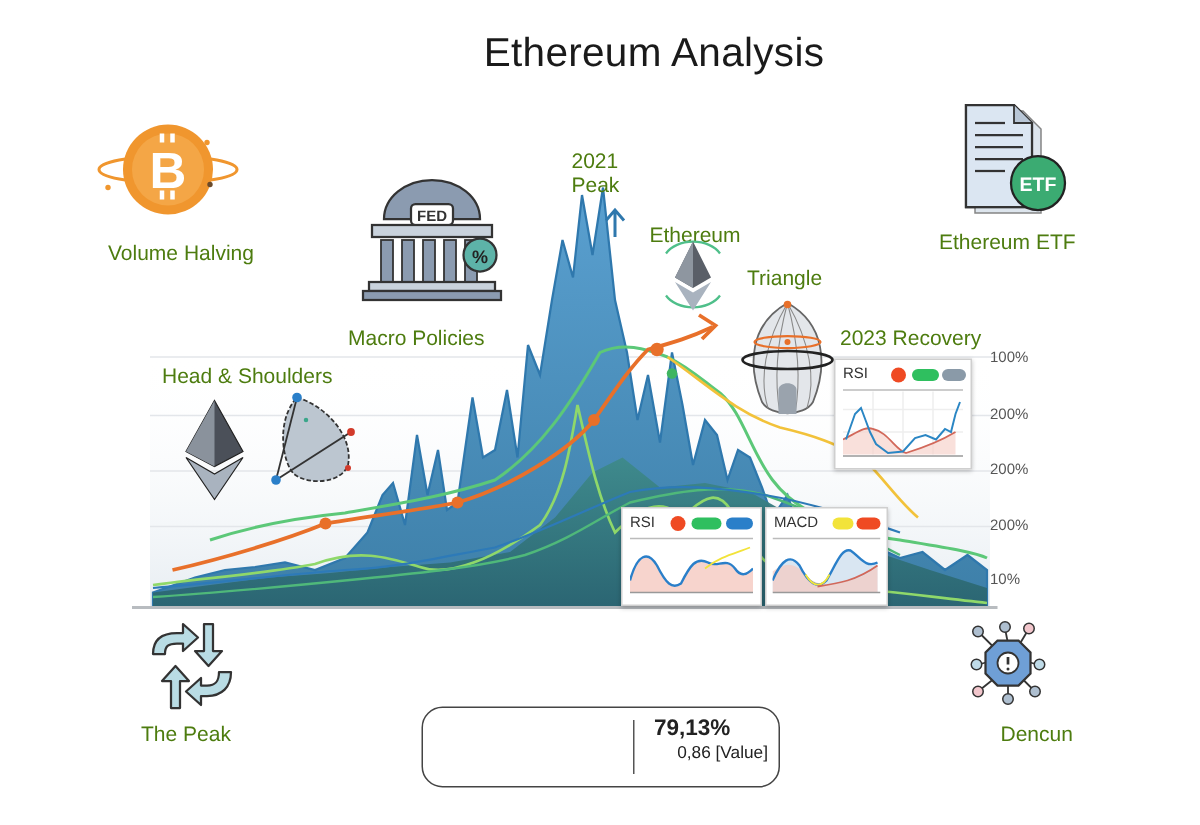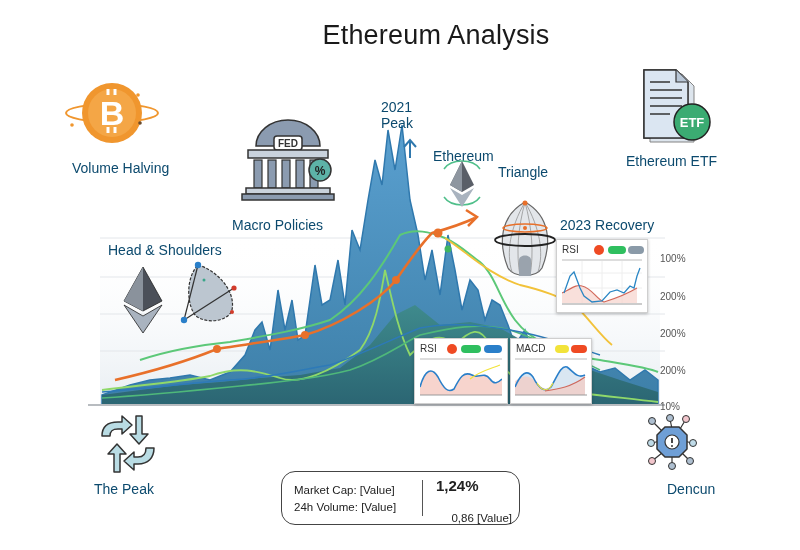--- a/index.html
+++ b/index.html
@@ -1,27 +1,27 @@
 <!DOCTYPE html>
 <html><head>
 <meta charset="utf-8">
 <style>
   html,body{margin:0;padding:0;background:#ffffff;}
   body{width:800px;height:550px;position:relative;overflow:hidden;font-family:"Liberation Sans","DejaVu Sans",sans-serif;color:#1e1e1e;}
   .abs{position:absolute;}
   .title{left:0;width:800px;top:20px;text-align:center;font-size:27px;font-weight:400;color:#1a1a1a;letter-spacing:0.2px;padding-left:36px;}
-  .label{font-size:14px;color:#0c4a6e;white-space:nowrap;}
+  .label{font-size:14px;color:#4d7c0f;white-space:nowrap;}
   .chart-svg{left:0;top:0;}
-  .ytick{font-size:10px;color:#555;margin-top:20px;}
+  .ytick{font-size:10px;color:#555;}
   .stats-box{left:281px;top:471px;width:237px;height:52px;border:1.5px solid #444;border-radius:14px;background:#fff;}
   .stats-left{left:12px;top:10px;font-size:11.5px;line-height:17px;color:#222;}
   .stats-divider{left:140px;top:8px;width:1px;height:36px;background:#555;}
   .stats-right{left:150px;top:5px;width:80px;text-align:right;}
   .stats-big{font-size:15px;font-weight:600;color:#222;text-align:left;padding-left:4px;}
-  .stats-small{font-size:11.5px;color:#222;margin-top:18px;}
+  .stats-small{font-size:11.5px;color:#222;margin-top:2px;}
   .mini{background:#fff;border:1px solid #cfcfcf;box-shadow:0 1px 3px rgba(0,0,0,0.25);}
   .mini-title{font-size:10px;color:#333;position:absolute;left:5px;top:4px;}
   .pill{position:absolute;height:8px;border-radius:5px;}
 </style>
 </head>
 <body>
 
 <div class="abs title">Ethereum Analysis</div>
 
 <svg class="abs chart-svg" width="800" height="550">
@@ -122,21 +122,21 @@
 
 <div class="abs label" style="left:433px;top:148px;">Ethereum</div>
 <svg class="abs" style="left:438px;top:155px;" width="48" height="58">
   <path d="M6,14 A20,14 0 0 1 42,14" fill="none" stroke="#4fbf8a" stroke-width="1.5"></path>
   <path d="M6,42 A20,14 0 0 0 42,42" fill="none" stroke="#4fbf8a" stroke-width="1.5"></path>
   <polygon points="24,6 36,30 24,37 12,30" fill="#5a5f68"></polygon>
   <polygon points="24,6 24,37 12,30" fill="#8e96a0"></polygon>
   <polygon points="12,33 24,40 36,33 24,52" fill="#a9b3bf"></polygon>
 </svg>
 
-<div class="abs label" style="left:498px;top:164px;text-align:right;">Triangle</div>
+<div class="abs label" style="left:498px;top:177px;text-align:right;">Triangle</div>
 <svg class="abs" style="left:490px;top:198px;" width="70" height="86">
   <path d="M35,4 C60,18 62,45 52,70 C46,80 24,80 18,70 C8,45 10,18 35,4 Z" fill="#e3e6ea" stroke="#666" stroke-width="1.2"></path>
   <g stroke="#888" stroke-width="0.7" fill="none">
     <path d="M35,4 C28,30 26,55 30,78"></path>
       <path d="M35,4 C42,30 44,55 40,78"></path>
     <path d="M35,4 C20,30 16,55 22,74"></path>
       <path d="M35,4 C50,30 54,55 48,74"></path>
   </g>
   <ellipse cx="35" cy="30" rx="22" ry="4" fill="none" stroke="#e8702a" stroke-width="1.5"></ellipse>
   <ellipse cx="35" cy="42" rx="30" ry="6" fill="none" stroke="#222" stroke-width="1.8"></ellipse>
@@ -263,22 +263,18 @@
       <circle cx="46" cy="48" r="3.5"></circle>
   </g>
   <polygon points="21,14 35,14 43,22 43,36 35,44 21,44 13,36 13,22" fill="#6f9fd6" stroke="#333" stroke-width="1.5"></polygon>
   <circle cx="28" cy="29" r="7" fill="#fff" stroke="#333" stroke-width="1.2"></circle>
   <line x1="28" y1="25" x2="28" y2="30" stroke="#333" stroke-width="1.8"></line>
     <circle cx="28" cy="33" r="1" fill="#333"></circle>
 </svg>
 <div class="abs label" style="left:667px;top:481px;">Dencun</div>
 
 <div class="abs stats-box">
-  <div class="abs stats-left">
-    <div>Market Cap: [Value]</div>
-    <div>24h Volume: [Value]</div>
-  </div>
   <div class="abs stats-divider"></div>
   <div class="abs stats-right">
-    <div class="stats-big">1,24%</div>
+    <div class="stats-big">79,13%</div>
     <div class="stats-small">0,86 [Value]</div>
   </div>
 </div>
 
 </body></html>

